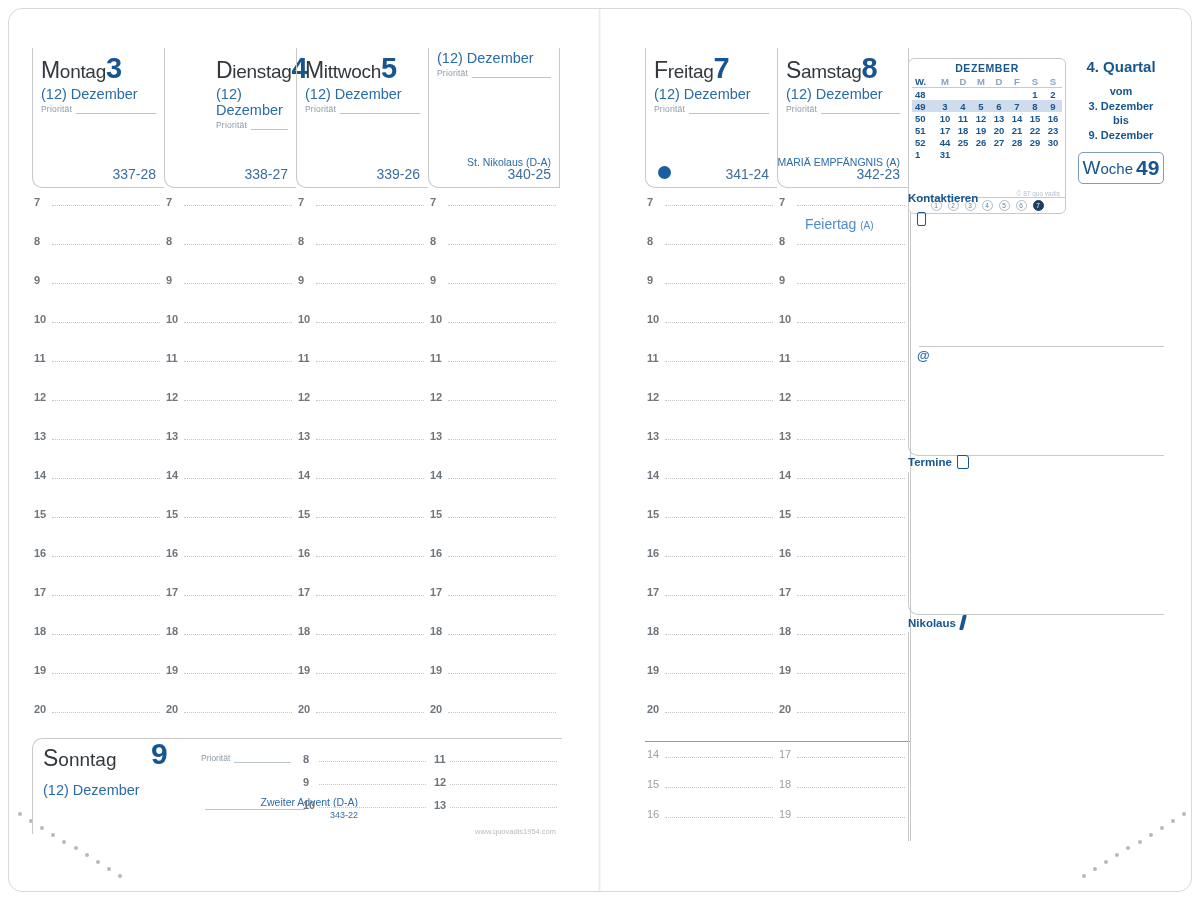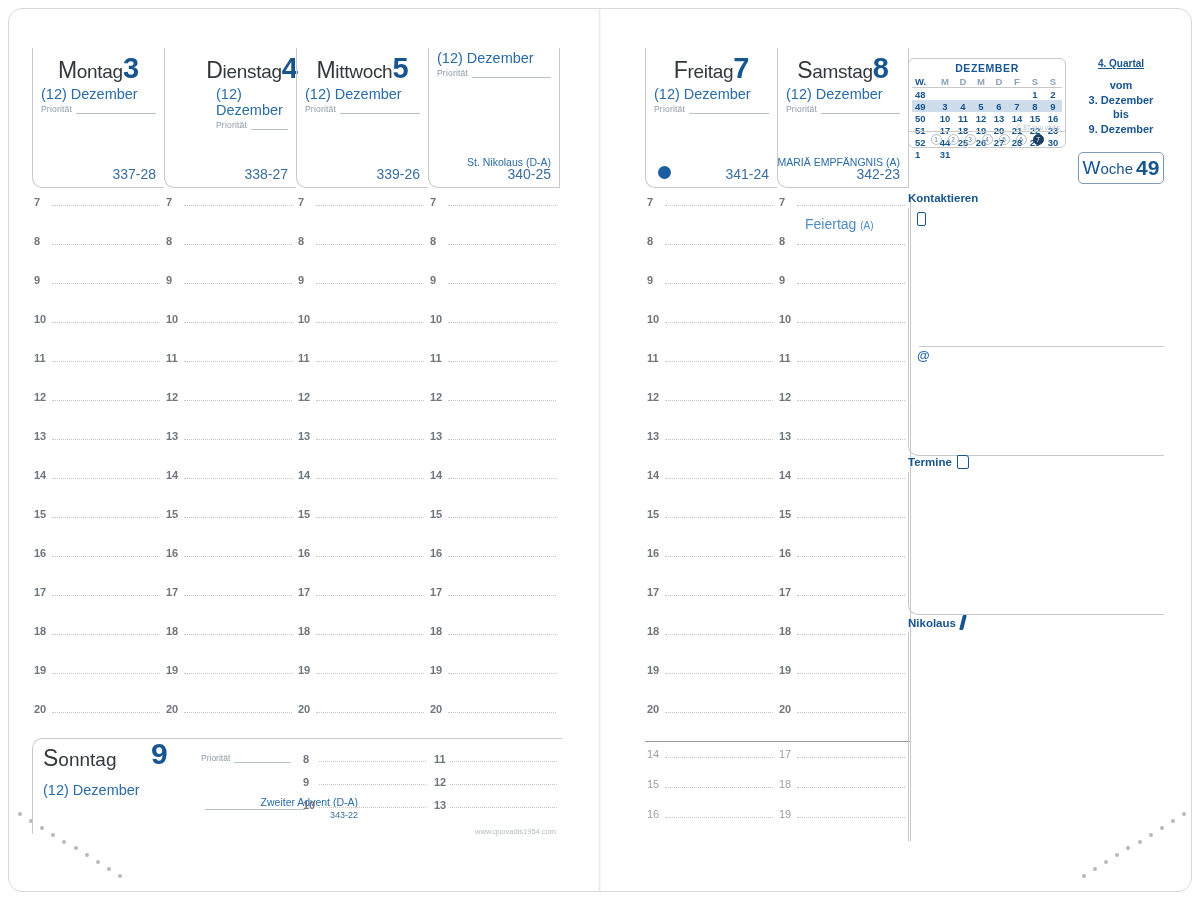--- a/index.html
+++ b/index.html
@@ -28,21 +28,21 @@
   .page-right{left:600px;width:600px;}
 
   
   .dayhead-row{position:absolute;top:48px;display:flex;}
   .dayhead{
     position:relative;box-sizing:border-box;
     border:1px solid #c9c9c9;border-top:none;border-right:none;
     border-radius:0 0 0 10px;
     height:140px;
   }
-  .dayhead .hdtop{display:flex;align-items:baseline;justify-content:center;padding:6px 8px 0 8px;}
+  .dayhead .hdtop{display:flex;align-items:baseline;justify-content:flex-start;padding:6px 8px 0 8px;}
   .dayname{font-size:19px;color:#33383d;letter-spacing:-0.3px;white-space:nowrap;}
   .dayname .cap{font-size:23px;}
   .daynum{font-size:29px;font-weight:bold;color:#17558f;line-height:1;}
   .monthline{padding:2px 8px 0 8px;font-size:14.5px;color:#2a6ba8;}
   .prio{padding:2px 8px 0 8px;display:flex;align-items:flex-end;gap:4px;}
   .prio .lbl{font-size:8.5px;color:#8c9aa8;letter-spacing:.2px;}
   .prio .rule{flex:1;border-bottom:1px solid #b9c3cc;height:9px;}
   .hd-holiday{
     position:absolute;right:8px;bottom:19px;font-size:10.5px;color:#2a6ba8;white-space:nowrap;
   }
@@ -87,21 +87,21 @@
   .so-hours{position:absolute;left:268px;top:14px;display:flex;}
   .so-hours .col{width:131px;}
   .so-hours .hourrow{height:23px;}
   .so-hours .hourrow .hnum{font-size:11px;color:#6e757c;}
   .so-hours .hourrow .hline{left:18px;right:6px;top:8px;}
   .site{position:absolute;right:6px;bottom:-2px;font-size:7.5px;color:#b4bcc4;}
 
   
   .cal-wrap{position:absolute;left:908px;top:58px;width:256px;height:128px;}
   .cal{
-    position:absolute;left:0;top:0;width:158px;height:90px;
+    position:absolute;left:0;top:0;width:158px;height:156px;
     box-sizing:border-box;border:1px solid #c9c9c9;border-radius:6px;background:#fff;
     padding:2px 3px 0 3px;
   }
   .cal-title{text-align:center;font-size:10.5px;font-weight:bold;color:#17558f;letter-spacing:.6px;padding-top:1px;}
   table.calgrid{border-collapse:collapse;width:100%;margin-top:1px;}
   table.calgrid td,table.calgrid th{
     font-size:9.5px;text-align:center;padding:0.5px 0;font-weight:bold;color:#17558f;height:11px;
   }
   table.calgrid th{color:#8ba3bd;font-weight:bold;font-size:9.5px;border-bottom:1px solid #c9c9c9;}
   table.calgrid th.wk{color:#17558f;text-align:left;padding-left:3px;}
@@ -113,21 +113,21 @@
     position:absolute;left:0;right:0;bottom:0;height:15px;border-top:1px solid #c9c9c9;
     display:flex;align-items:center;justify-content:center;gap:6px;
   }
   .cdot{
     width:11px;height:11px;border-radius:50%;border:1px solid #aebdcc;
     font-size:6.5px;line-height:10px;text-align:center;color:#5d7f9f;box-sizing:border-box;
   }
   .cdot.on{background:#1c3f63;border-color:#1c3f63;color:#fff;}
 
   .qtr{position:absolute;left:170px;top:0;width:86px;text-align:center;}
-  .qtr .q{font-size:10px;font-weight:bold;color:#17558f;text-decoration:underline;}
+  .qtr .q{font-size:15px;font-weight:bold;color:#17558f;}
   .qtr .vb{font-size:11px;font-weight:bold;color:#17558f;line-height:1.32;margin-top:9px;}
   .weekbox{
     position:absolute;left:170px;top:94px;width:86px;height:32px;box-sizing:border-box;
     border:1px solid #7e9bb8;border-radius:5px;display:flex;align-items:center;justify-content:center;gap:3px;
   }
   .weekbox .w{font-size:15px;color:#17558f;}
   .weekbox .w .cap{font-size:19px;}
   .weekbox .n{font-size:21px;font-weight:bold;color:#17558f;}
 
   

